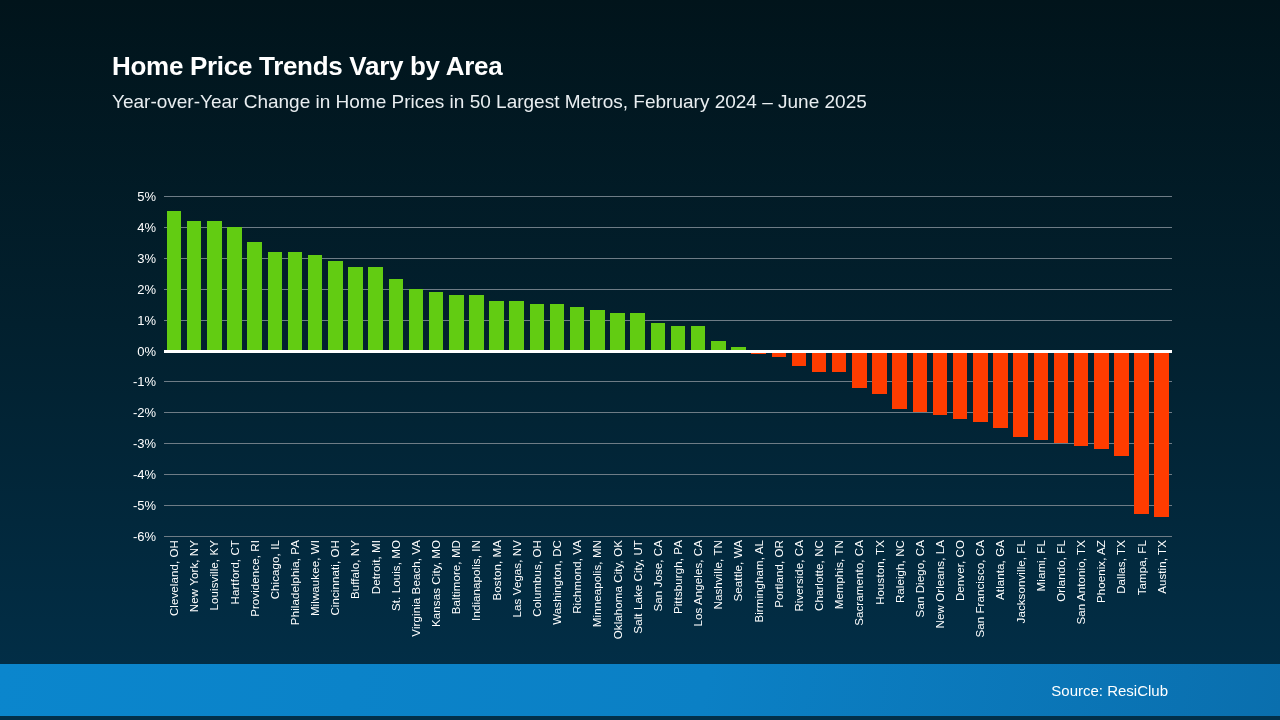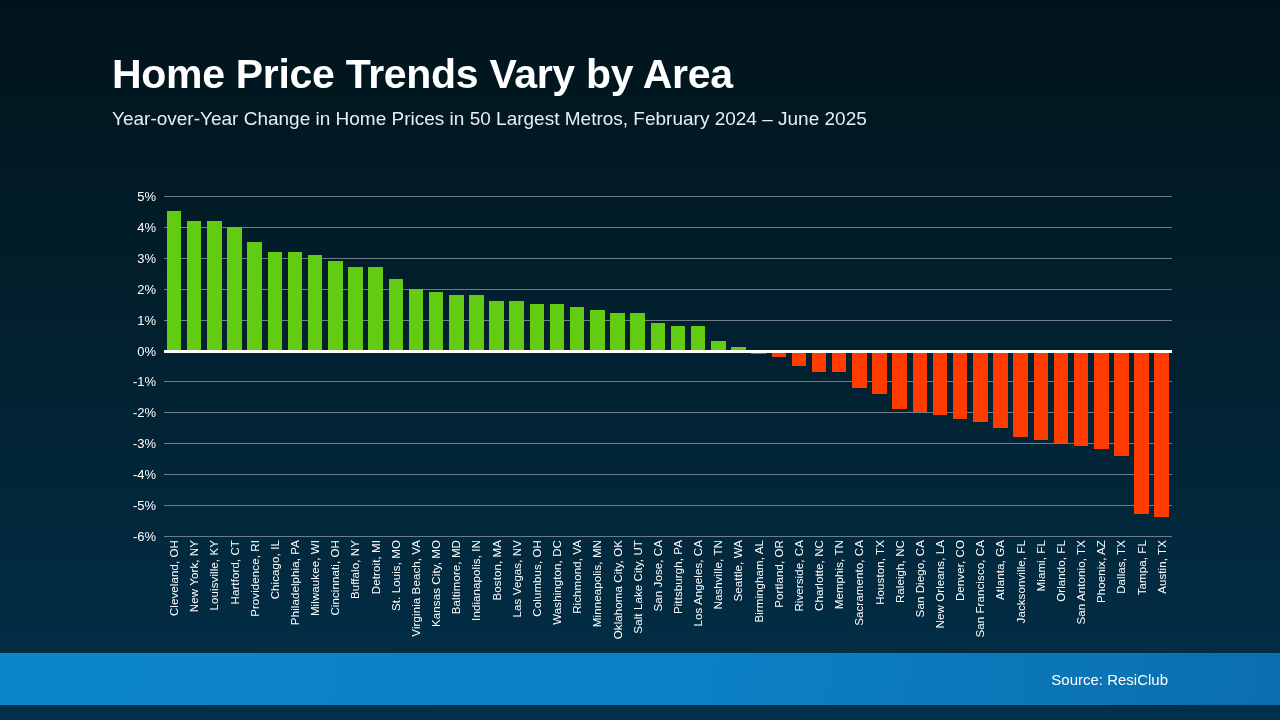--- a/index.html
+++ b/index.html
@@ -8,21 +8,21 @@
   body {
     font-family:"Liberation Sans", sans-serif;
     background:linear-gradient(180deg, #01141b 0%, #02202e 45%, #02304a 100%);
     position:relative;
   }
   #slide { position:absolute; inset:0; }
 
   
   #header { position:absolute; left:112px; top:52px; width:1100px; }
   #chart-title {
-    font-size:41px; font-weight:bold; color:#ffffff;
+    font-size:26px; font-weight:bold; color:#ffffff;
     letter-spacing:-0.3px; line-height:1.12; white-space:nowrap;
   }
   #chart-subtitle {
     margin-top:10px; font-size:19px; color:#e9eef1;
     font-weight:400; white-space:nowrap;
   }
 
   
   #plot-area {
     position:absolute; left:112px; top:196px;
@@ -70,21 +70,21 @@
   .x-label {
     position:absolute; top:0; left:50%;
     transform-origin:left top;
     transform:rotate(-90deg) translate(-100%, -50%);
     font-size:11.5px; color:#ffffff; white-space:nowrap;
     letter-spacing:0.1px;
   }
 
   
   #footer-band {
-    position:absolute; left:0; bottom:15px; width:100%; height:52px;
+    position:absolute; left:0; bottom:4px; width:100%; height:52px;
     background:linear-gradient(100deg, #0b86cd 0%, #0b80c5 55%, #0a6fae 100%);
   }
   #source-text {
     position:absolute; right:112px; top:50%;
     transform:translateY(-50%);
     font-size:15px; color:#ffffff; white-space:nowrap;
   }
 </style>
 </head>
 <body>

